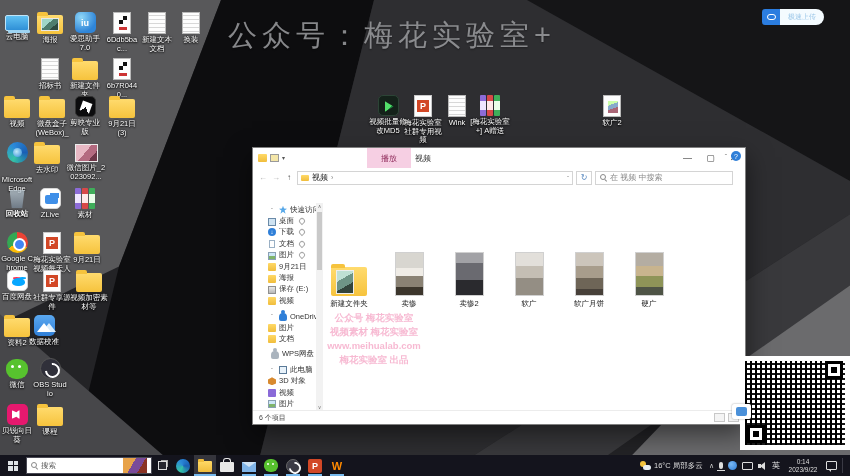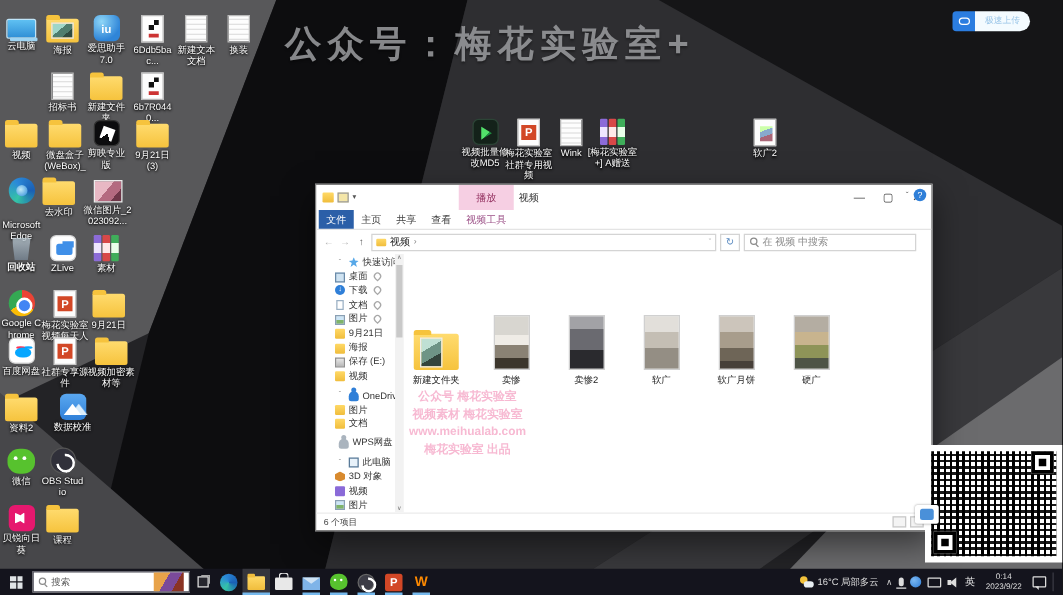--- a/index.html
+++ b/index.html
@@ -12,21 +12,21 @@
   .bg-poly{position:absolute;inset:0;}
   .p1{background:#58585a;clip-path:polygon(0 0,26% 0,14% 56%,0 68%);}
   .p2{background:#0d0d0f;clip-path:polygon(26% 0,44% 0,30% 100%,8% 100%,14% 56%);}
   .p3{background:#2e2e31;clip-path:polygon(44% 0,100% 0,100% 45%,52% 100%,30% 100%);}
   .p4{background:#151517;clip-path:polygon(62% 0,100% 0,100% 38%);}
   .p5{background:#6b6b6d;clip-path:polygon(100% 48%,100% 100%,72% 100%);}
   .p6{background:#47474a;clip-path:polygon(0 66%,22% 100%,0 100%);}
   .p7{background:#39393c;clip-path:polygon(52% 100%,100% 45%,100% 60%,68% 100%);}
 
   
-  .wm-top{position:absolute;left:228px;top:16px;font-size:29px;font-weight:700;
+  .wm-top{position:absolute;left:228px;top:16px;font-size:29px;font-weight:400;
     letter-spacing:5px;color:#97989b;opacity:.88;text-shadow:0 1px 2px rgba(0,0,0,.4);}
 
   
   .netdisk{position:absolute;left:762px;top:9px;height:16px;display:flex;align-items:center;}
   .netdisk .nd-ic{width:18px;height:16px;background:#2b7de0;border-radius:3px 0 0 3px;
     display:flex;align-items:center;justify-content:center;}
   .netdisk .nd-ic i{width:9px;height:6px;border:1px solid #fff;border-radius:4px;display:block;}
   .netdisk .nd-lab{height:16px;line-height:16px;background:#f4fbff;color:#9bc6e8;
     font-size:7px;padding:0 8px;border-radius:0 8px 8px 0;}
 
@@ -451,21 +451,21 @@
       <div class="tile" style="left: 70px; top: 270px; width: 38px;">
         <span class="ic ic-folder"><i></i><i></i><i></i></span>
         <span class="tlabel">视频加密素材等</span>
       </div>
 
       <div class="tile" style="left: 0px; top: 315px;">
         <span class="ic ic-folder"><i></i><i></i><i></i></span>
         <span class="tlabel">资料2</span>
       </div>
 
-      <div class="tile" style="left: 41px; top: 315px;">
+      <div class="tile" style="left: 27px; top: 315px;">
         <span class="ic ic-mountain"><i></i><i></i><i></i></span>
         <span class="tlabel">数据校准</span>
       </div>
 
       <div class="tile" style="left: 0px; top: 358px;">
         <span class="ic ic-wechat"><i></i><i></i><i></i></span>
         <span class="tlabel">微信</span>
       </div>
 
       <div class="tile" style="left: 33px; top: 358px;">
@@ -493,32 +493,20 @@
       </div>
       <div class="ctx-label">播放</div>
       <div class="wtitle">视频</div>
       <div class="wctl">
         <span>—</span>
         <span>▢</span>
         <span>✕</span>
       </div>
     </div>
 
-    <div class="tabs">
-
-        <span class="rtab tab-file"><b style="font-weight:normal">文件</b></span>
-
-        <span class="rtab"><b style="font-weight:normal">主页</b></span>
-
-        <span class="rtab"><b style="font-weight:normal">共享</b></span>
-
-        <span class="rtab"><b style="font-weight:normal">查看</b></span>
-
-        <span class="rtab tab-ctx"><b style="font-weight:normal">视频工具</b></span>
-      </div>
     <div class="rib-right">
       <span class="rib-chev">ˇ</span>
       <span class="rib-help">?</span>
     </div>
 
     <div class="addr">
       <span class="nbtn">←</span>
       <span class="nbtn">→</span>
       <span class="nbtn up">↑</span>
       <div class="addr-box">

